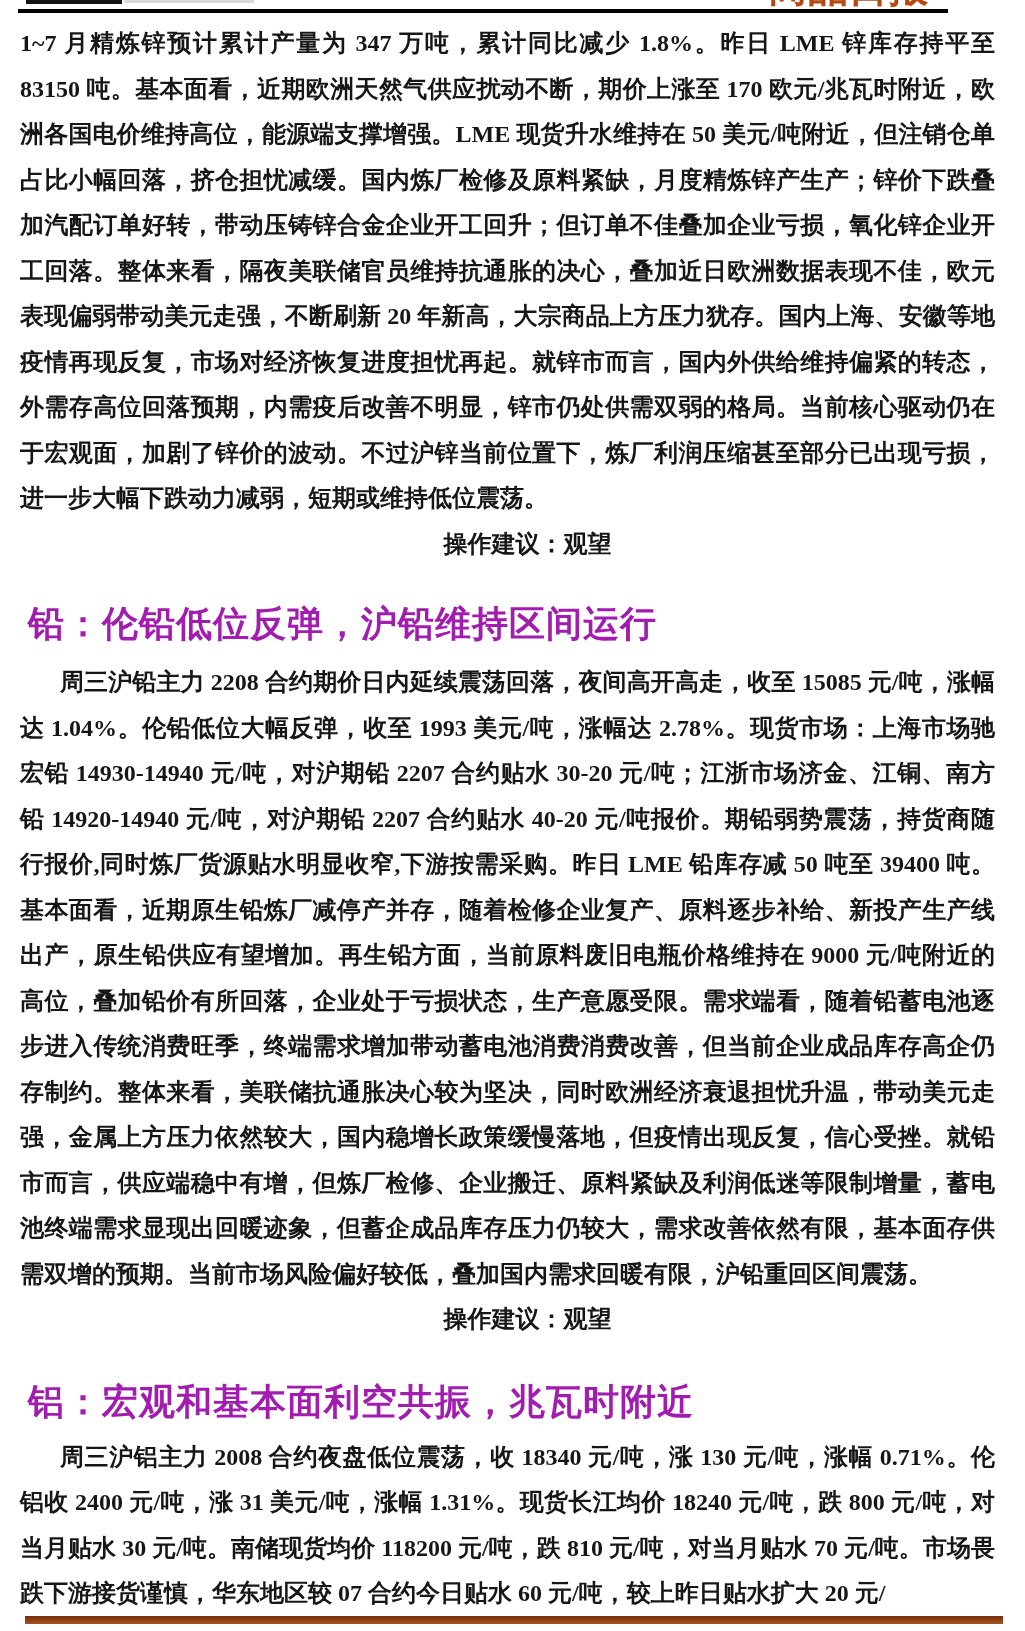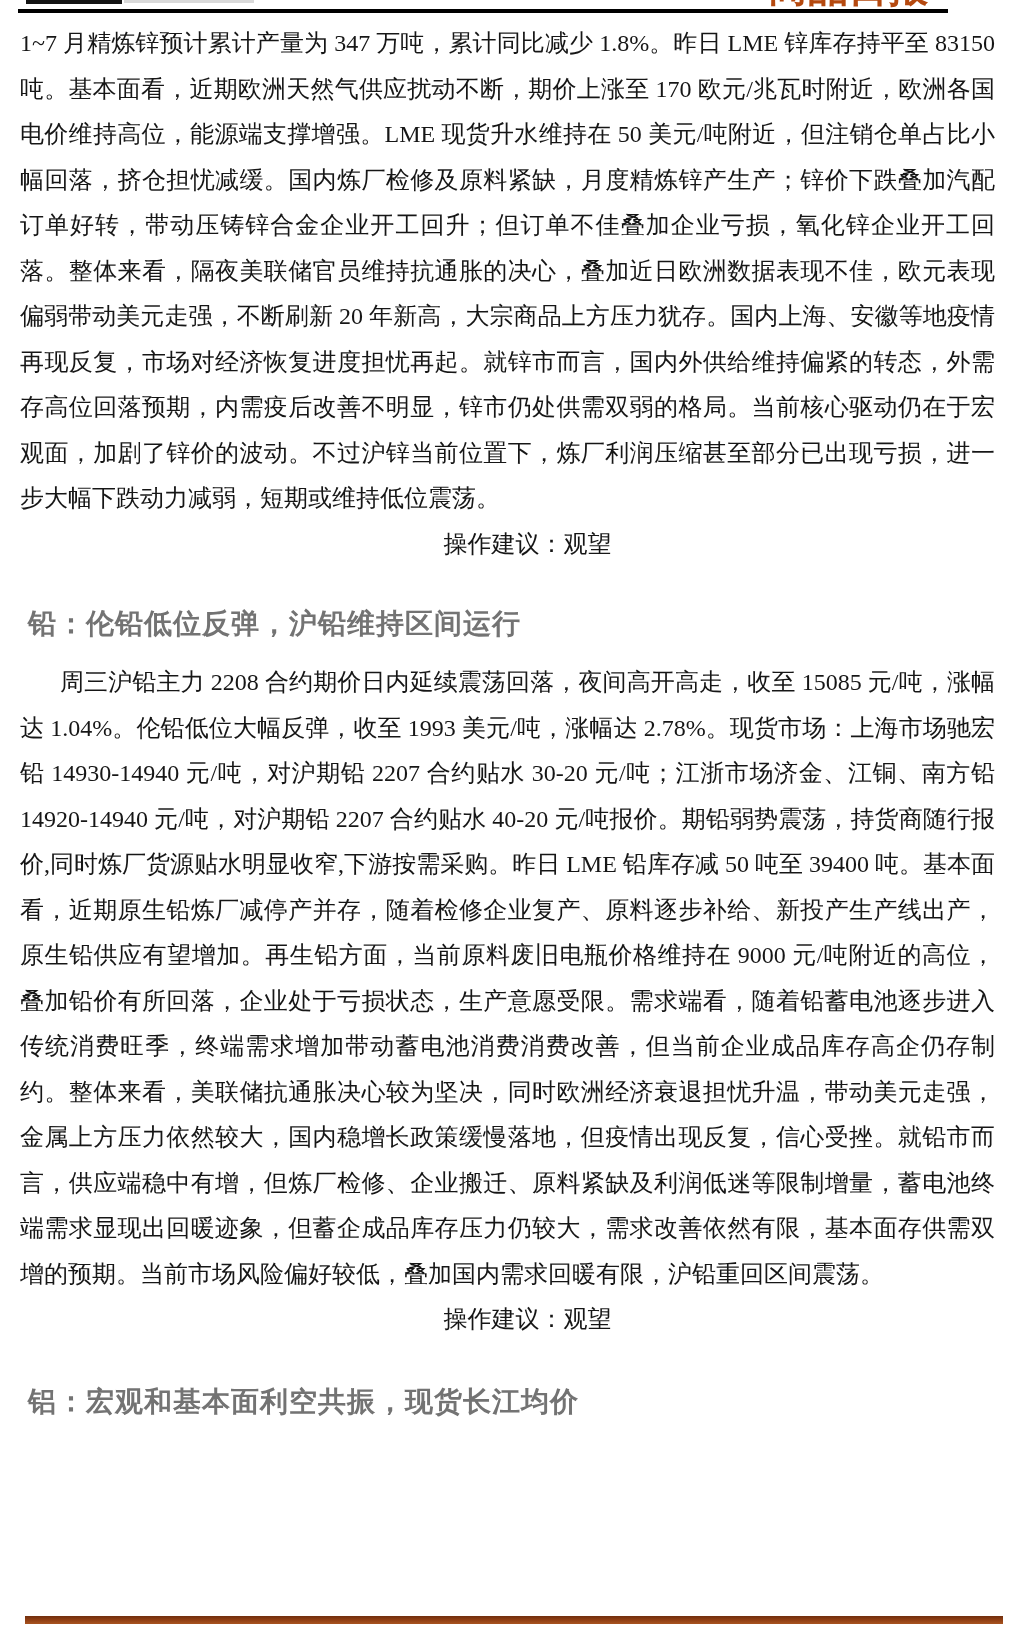--- a/index.html
+++ b/index.html
@@ -51,37 +51,38 @@
     top: 0; left: 0; right: 0;
     padding: 21px 30px 0 20px;
   }
   .body-para {
     margin: 0;
     font-size: 24px;
     line-height: 45.5px;
     text-align: justify;
     text-justify: inter-character;
     letter-spacing: 0;
+    font-weight: bold;
   }
   .para-indent {
     text-indent: 40px;
   }
   .advice-line {
     text-indent: 40px;
     text-align: center;
   }
   .section-heading {
     margin: 6px;
     margin-left: 8px;
     font-family: "Liberation Sans", "DejaVu Sans", sans-serif;
     font-weight: bold;
-    font-size: 28px;
+    font-size: 36px;
     line-height: 34px;
     letter-spacing: 1px;
-    color: #737373;
+    color: #a21caf;
   }
   .heading-lead {
     margin-top: 40px;
     margin-bottom: 19px;
   }
   .heading-aluminum {
     margin-top: 42px;
     margin-bottom: 16px;
   }
   
@@ -109,20 +110,21 @@
     <p class="body-para">1~7 月精炼锌预计累计产量为 347 万吨，累计同比减少 1.8%。昨日 LME 锌库存持平至 83150 吨。基本面看，近期欧洲天然气供应扰动不断，期价上涨至 170 欧元/兆瓦时附近，欧洲各国电价维持高位，能源端支撑增强。LME 现货升水维持在 50 美元/吨附近，但注销仓单占比小幅回落，挤仓担忧减缓。国内炼厂检修及原料紧缺，月度精炼锌产生产；锌价下跌叠加汽配订单好转，带动压铸锌合金企业开工回升；但订单不佳叠加企业亏损，氧化锌企业开工回落。整体来看，隔夜美联储官员维持抗通胀的决心，叠加近日欧洲数据表现不佳，欧元表现偏弱带动美元走强，不断刷新 20 年新高，大宗商品上方压力犹存。国内上海、安徽等地疫情再现反复，市场对经济恢复进度担忧再起。就锌市而言，国内外供给维持偏紧的转态，外需存高位回落预期，内需疫后改善不明显，锌市仍处供需双弱的格局。当前核心驱动仍在于宏观面，加剧了锌价的波动。不过沪锌当前位置下，炼厂利润压缩甚至部分已出现亏损，进一步大幅下跌动力减弱，短期或维持低位震荡。</p>
 
     <p class="body-para advice-line">操作建议：观望</p>
 
     <h2 class="section-heading heading-lead">铅：伦铅低位反弹，沪铅维持区间运行</h2>
 
     <p class="body-para para-indent">周三沪铅主力 2208 合约期价日内延续震荡回落，夜间高开高走，收至 15085 元/吨，涨幅达 1.04%。伦铅低位大幅反弹，收至 1993 美元/吨，涨幅达 2.78%。现货市场：上海市场驰宏铅 14930-14940 元/吨，对沪期铅 2207 合约贴水 30-20 元/吨；江浙市场济金、江铜、南方铅 14920-14940 元/吨，对沪期铅 2207 合约贴水 40-20 元/吨报价。期铅弱势震荡，持货商随行报价,同时炼厂货源贴水明显收窄,下游按需采购。昨日 LME 铅库存减 50 吨至 39400 吨。基本面看，近期原生铅炼厂减停产并存，随着检修企业复产、原料逐步补给、新投产生产线出产，原生铅供应有望增加。再生铅方面，当前原料废旧电瓶价格维持在 9000 元/吨附近的高位，叠加铅价有所回落，企业处于亏损状态，生产意愿受限。需求端看，随着铅蓄电池逐步进入传统消费旺季，终端需求增加带动蓄电池消费消费改善，但当前企业成品库存高企仍存制约。整体来看，美联储抗通胀决心较为坚决，同时欧洲经济衰退担忧升温，带动美元走强，金属上方压力依然较大，国内稳增长政策缓慢落地，但疫情出现反复，信心受挫。就铅市而言，供应端稳中有增，但炼厂检修、企业搬迁、原料紧缺及利润低迷等限制增量，蓄电池终端需求显现出回暖迹象，但蓄企成品库存压力仍较大，需求改善依然有限，基本面存供需双增的预期。当前市场风险偏好较低，叠加国内需求回暖有限，沪铅重回区间震荡。</p>
 
     <p class="body-para advice-line">操作建议：观望</p>
 
-    <h2 class="section-heading heading-aluminum">铝：宏观和基本面利空共振，现货长江均价</h2>
+    <h2 class="section-heading heading-aluminum">铝：宏观和基本面利空共振，兆瓦时附近</h2>
 
+    <p class="body-para para-indent">周三沪铝主力 2008 合约夜盘低位震荡，收 18340 元/吨，涨 130 元/吨，涨幅 0.71%。伦铝收 2400 元/吨，涨 31 美元/吨，涨幅 1.31%。现货长江均价 18240 元/吨，跌 800 元/吨，对当月贴水 30 元/吨。南储现货均价 118200 元/吨，跌 810 元/吨，对当月贴水 70 元/吨。市场畏跌下游接货谨慎，华东地区较 07 合约今日贴水 60 元/吨，较上昨日贴水扩大 20 元/</p>
 
   </main>
 
   <div class="footer-bar"></div>
 
 </div>
 
 </body></html>

